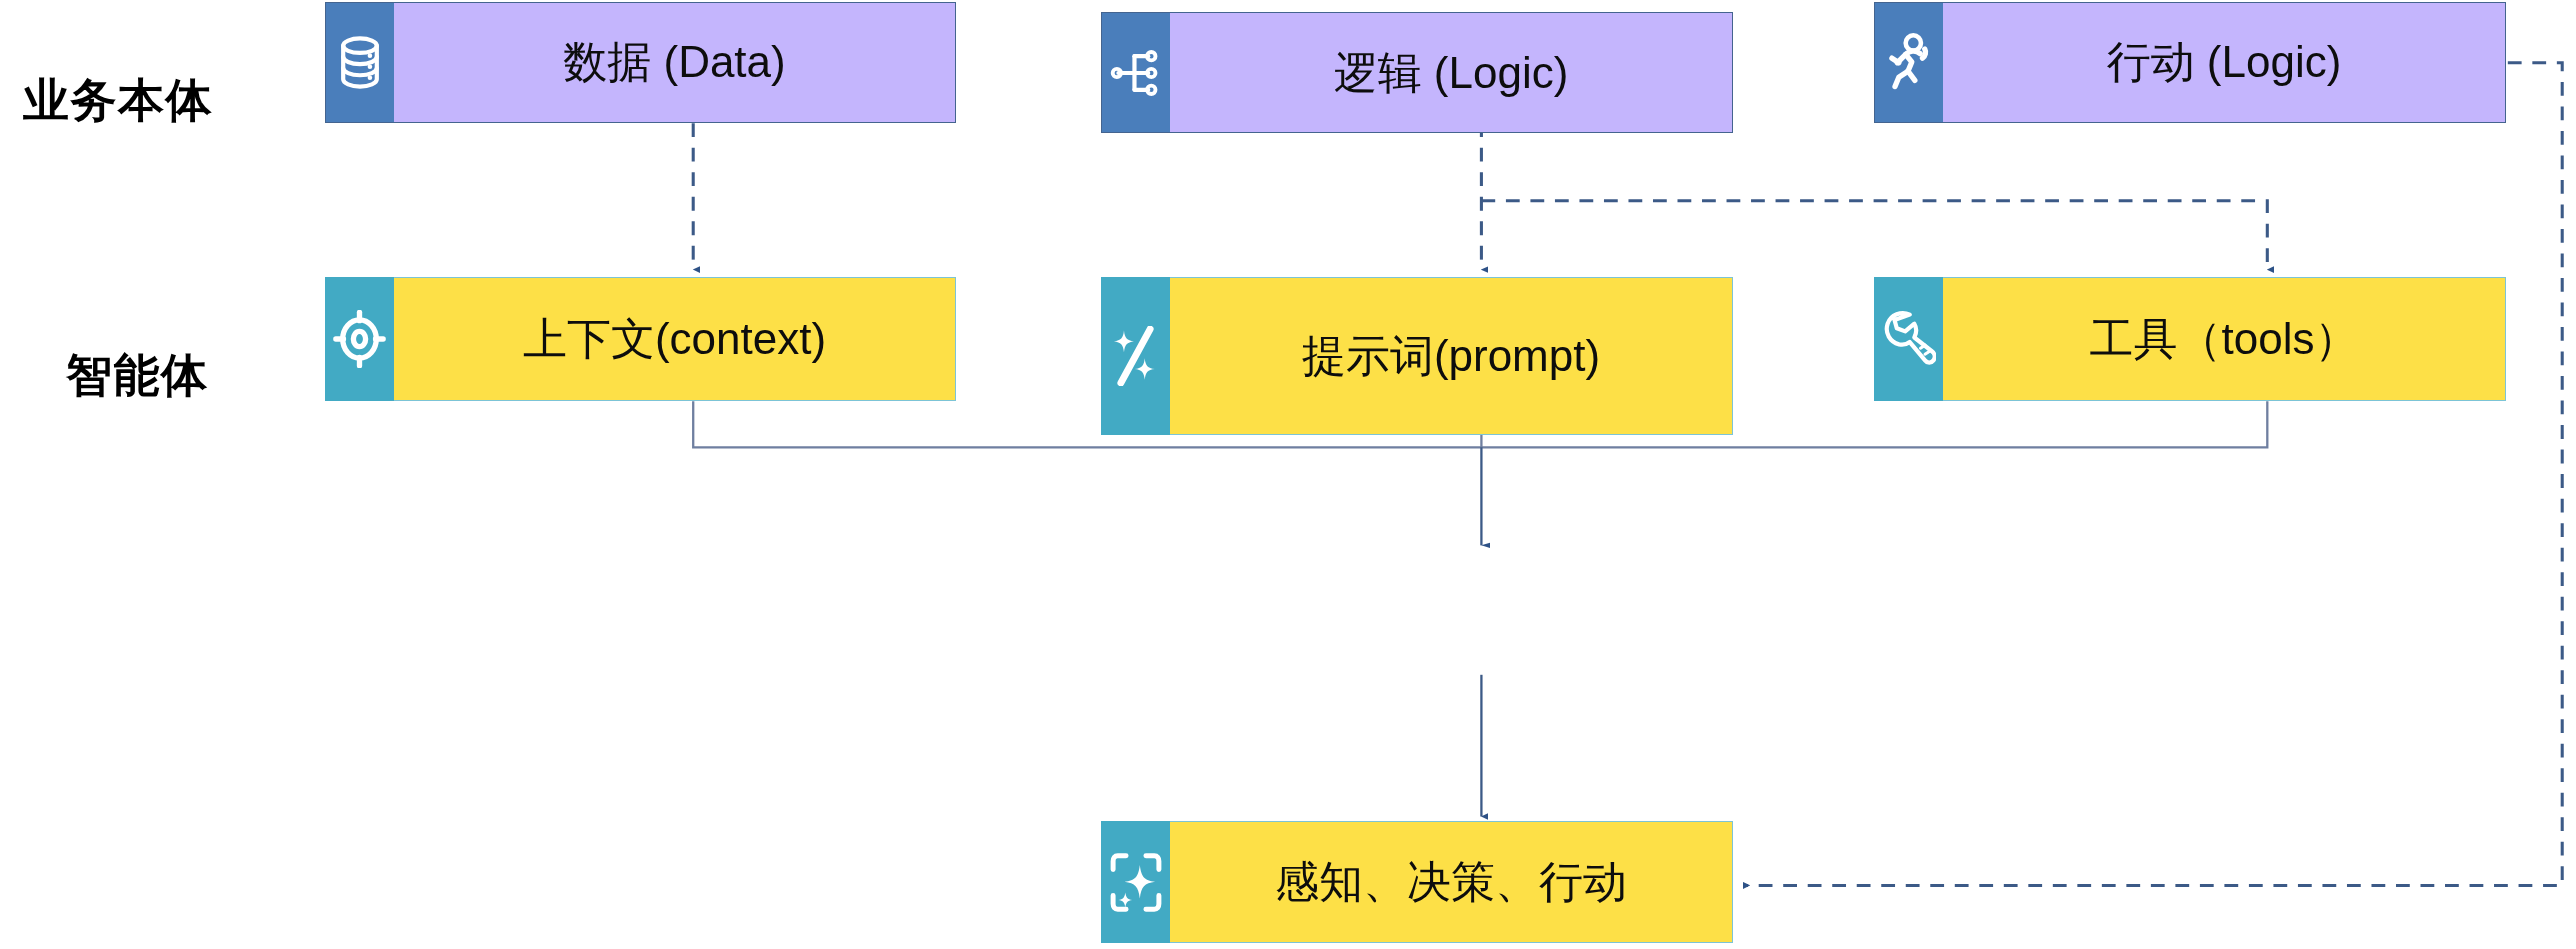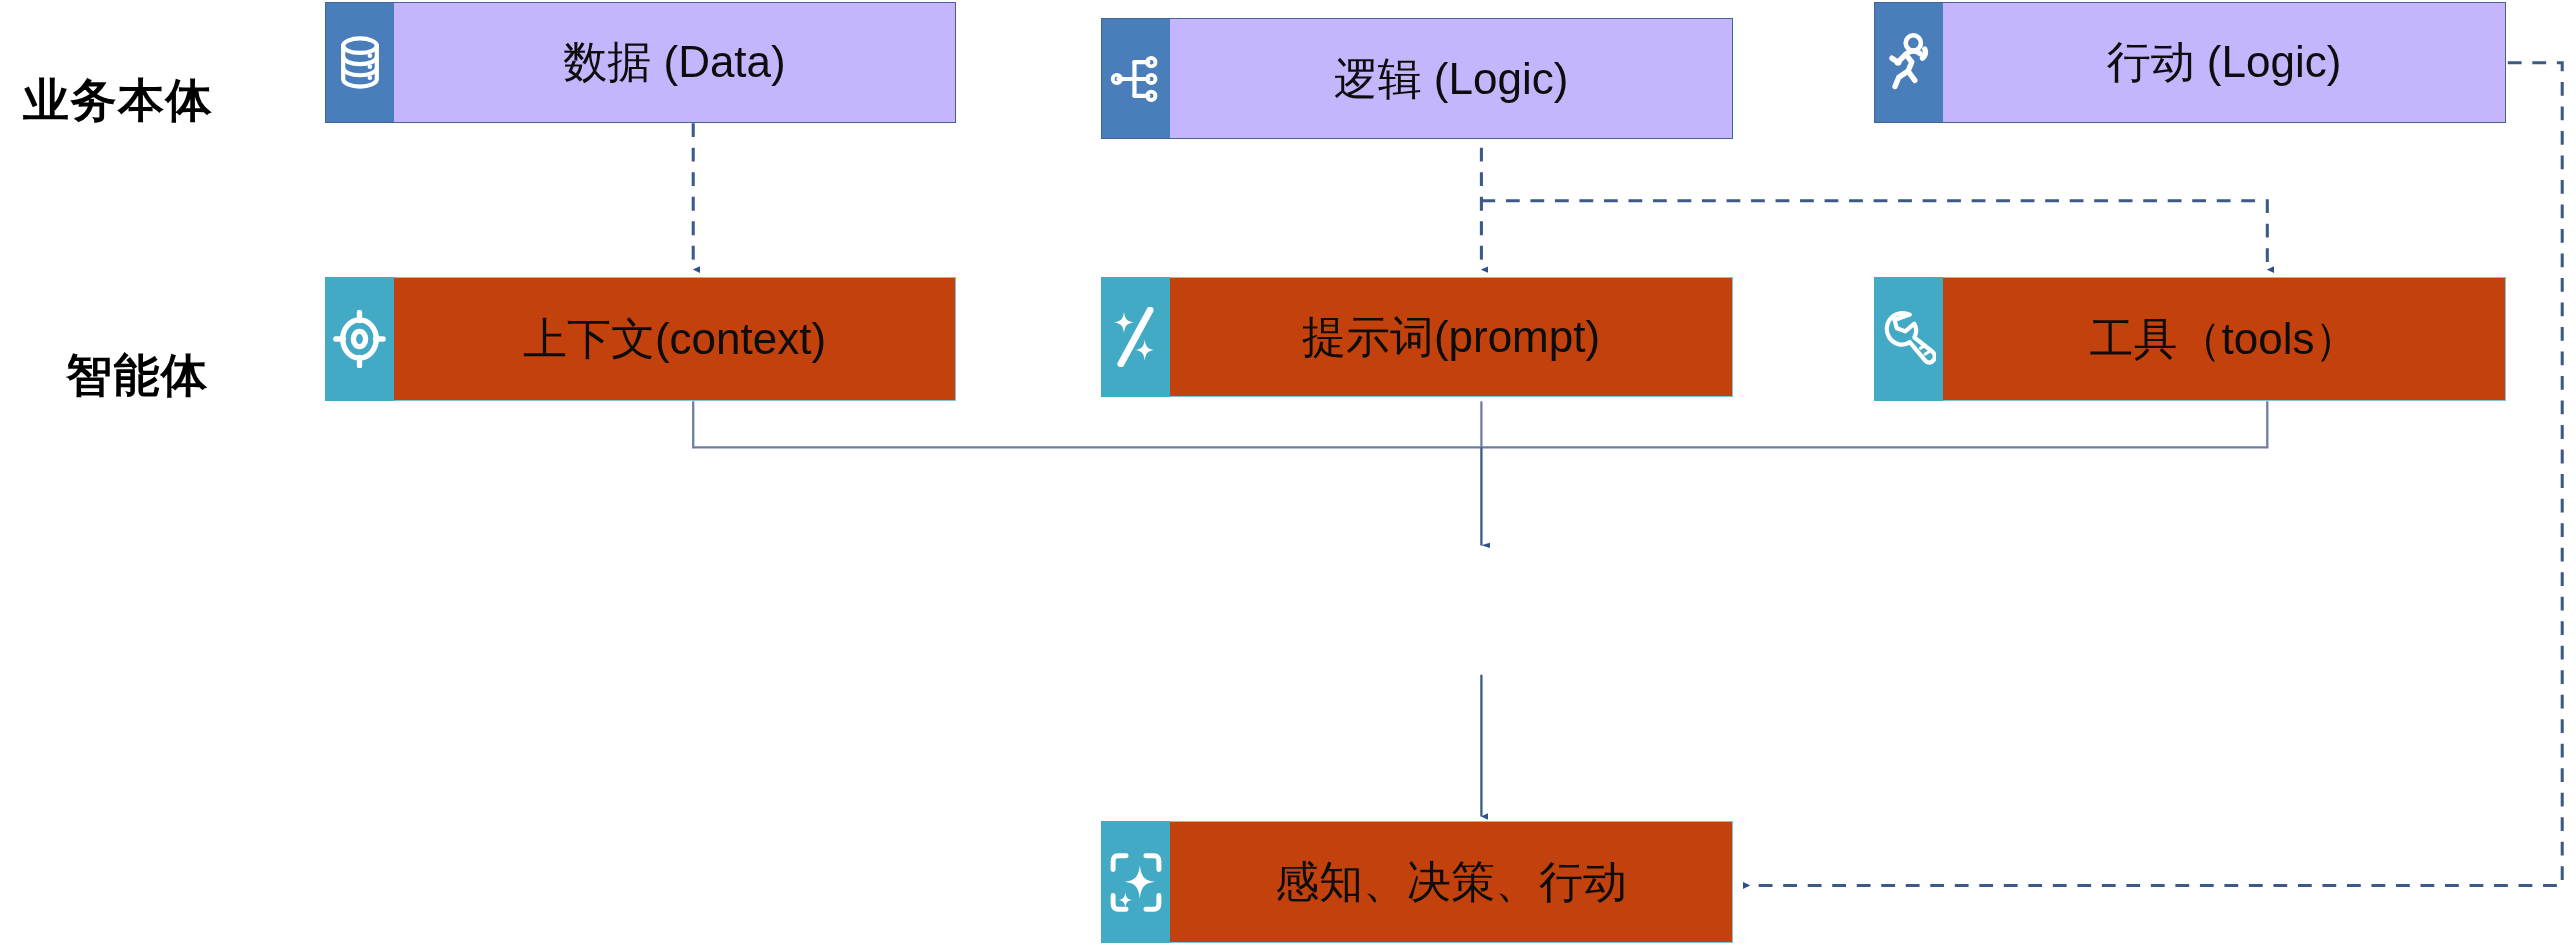--- a/index.html
+++ b/index.html
@@ -18,21 +18,21 @@
   .node .label{font-size:44px;color:#0d0d0d;white-space:nowrap;line-height:1;}
 
   
   .biz .icon{background:#4a7ebb;}
   .biz .body{background:#c4b5fd;border:1.1px solid #44648f;border-left:none;}
   .biz{border:none;}
   .biz .icon{border:1.1px solid #44648f;border-right:none;box-sizing:border-box;}
 
   
   .agent .icon{background:#42aac4;}
-  .agent .body{background:#c2410c;border:1.1px solid #7cc4d6;border-left:none;}
+  .agent .body{background:#fde047;border:1.1px solid #7cc4d6;border-left:none;}
   .agent .icon{box-sizing:border-box;}
 
   svg.conn{position:absolute;left:0;top:0;width:2576px;height:949px;overflow:visible;
            pointer-events:none;}
 </style>
 </head>
 <body>
 
 <div id="stage">
 
@@ -91,21 +91,21 @@
         <circle cx="43" cy="27" r="3" fill="#ffffff"></circle>
         <circle cx="43" cy="41.5" r="3" fill="#ffffff"></circle>
         <circle cx="43" cy="56" r="3" fill="#ffffff"></circle>
       </svg>
     </div>
     <div class="body">
       <span class="label">数据 (Data)</span>
     </div>
   </div>
 
-  <div class="node biz" style="left:1101px;top:18px;width:632px;height:121px;">
+  <div class="node biz" style="left:1101px;top:12px;width:632px;height:121px;">
     <div class="icon" style="width:69px;">
       <svg width="52" height="52" viewBox="0 0 68 68">
         <g fill="none" stroke="#ffffff" stroke-width="5.5" stroke-linecap="round" stroke-linejoin="round">
           <path d="M11,34 L32,34"></path>
           <path d="M32,12 L32,56"></path>
           <path d="M32,12 L50,12"></path>
           <path d="M32,56 L50,56"></path>
           <path d="M32,34 L50,34"></path>
         </g>
         <circle cx="9" cy="34" r="5.5" fill="none" stroke="#ffffff" stroke-width="5"></circle>
@@ -149,21 +149,21 @@
           <path d="M5,38 L15,38"></path>
           <path d="M57,38 L67,38"></path>
         </g>
       </svg>
     </div>
     <div class="body">
       <span class="label">上下文(context)</span>
     </div>
   </div>
 
-  <div class="node agent" style="left:1101px;top:277px;width:632px;height:120px;">
+  <div class="node agent" style="left:1101px;top:277px;width:632px;height:158px;">
     <div class="icon" style="width:69px;">
       <svg width="51" height="60" viewBox="0 0 66 78">
         <path d="M52,4 L14,74" fill="none" stroke="#ffffff" stroke-width="9" stroke-linecap="round"></path>
         <path d="M18,6 C19,16 22,19 31,20 C22,21 19,24 18,34 C17,24 14,21 5,20 C14,19 17,16 18,6 Z" fill="#ffffff"></path>
         <path d="M45,42 C46,52 49,55 58,56 C49,57 46,60 45,70 C44,60 41,57 32,56 C41,55 44,52 45,42 Z" fill="#ffffff"></path>
       </svg>
     </div>
     <div class="body">
       <span class="label">提示词(prompt)</span>
     </div>

